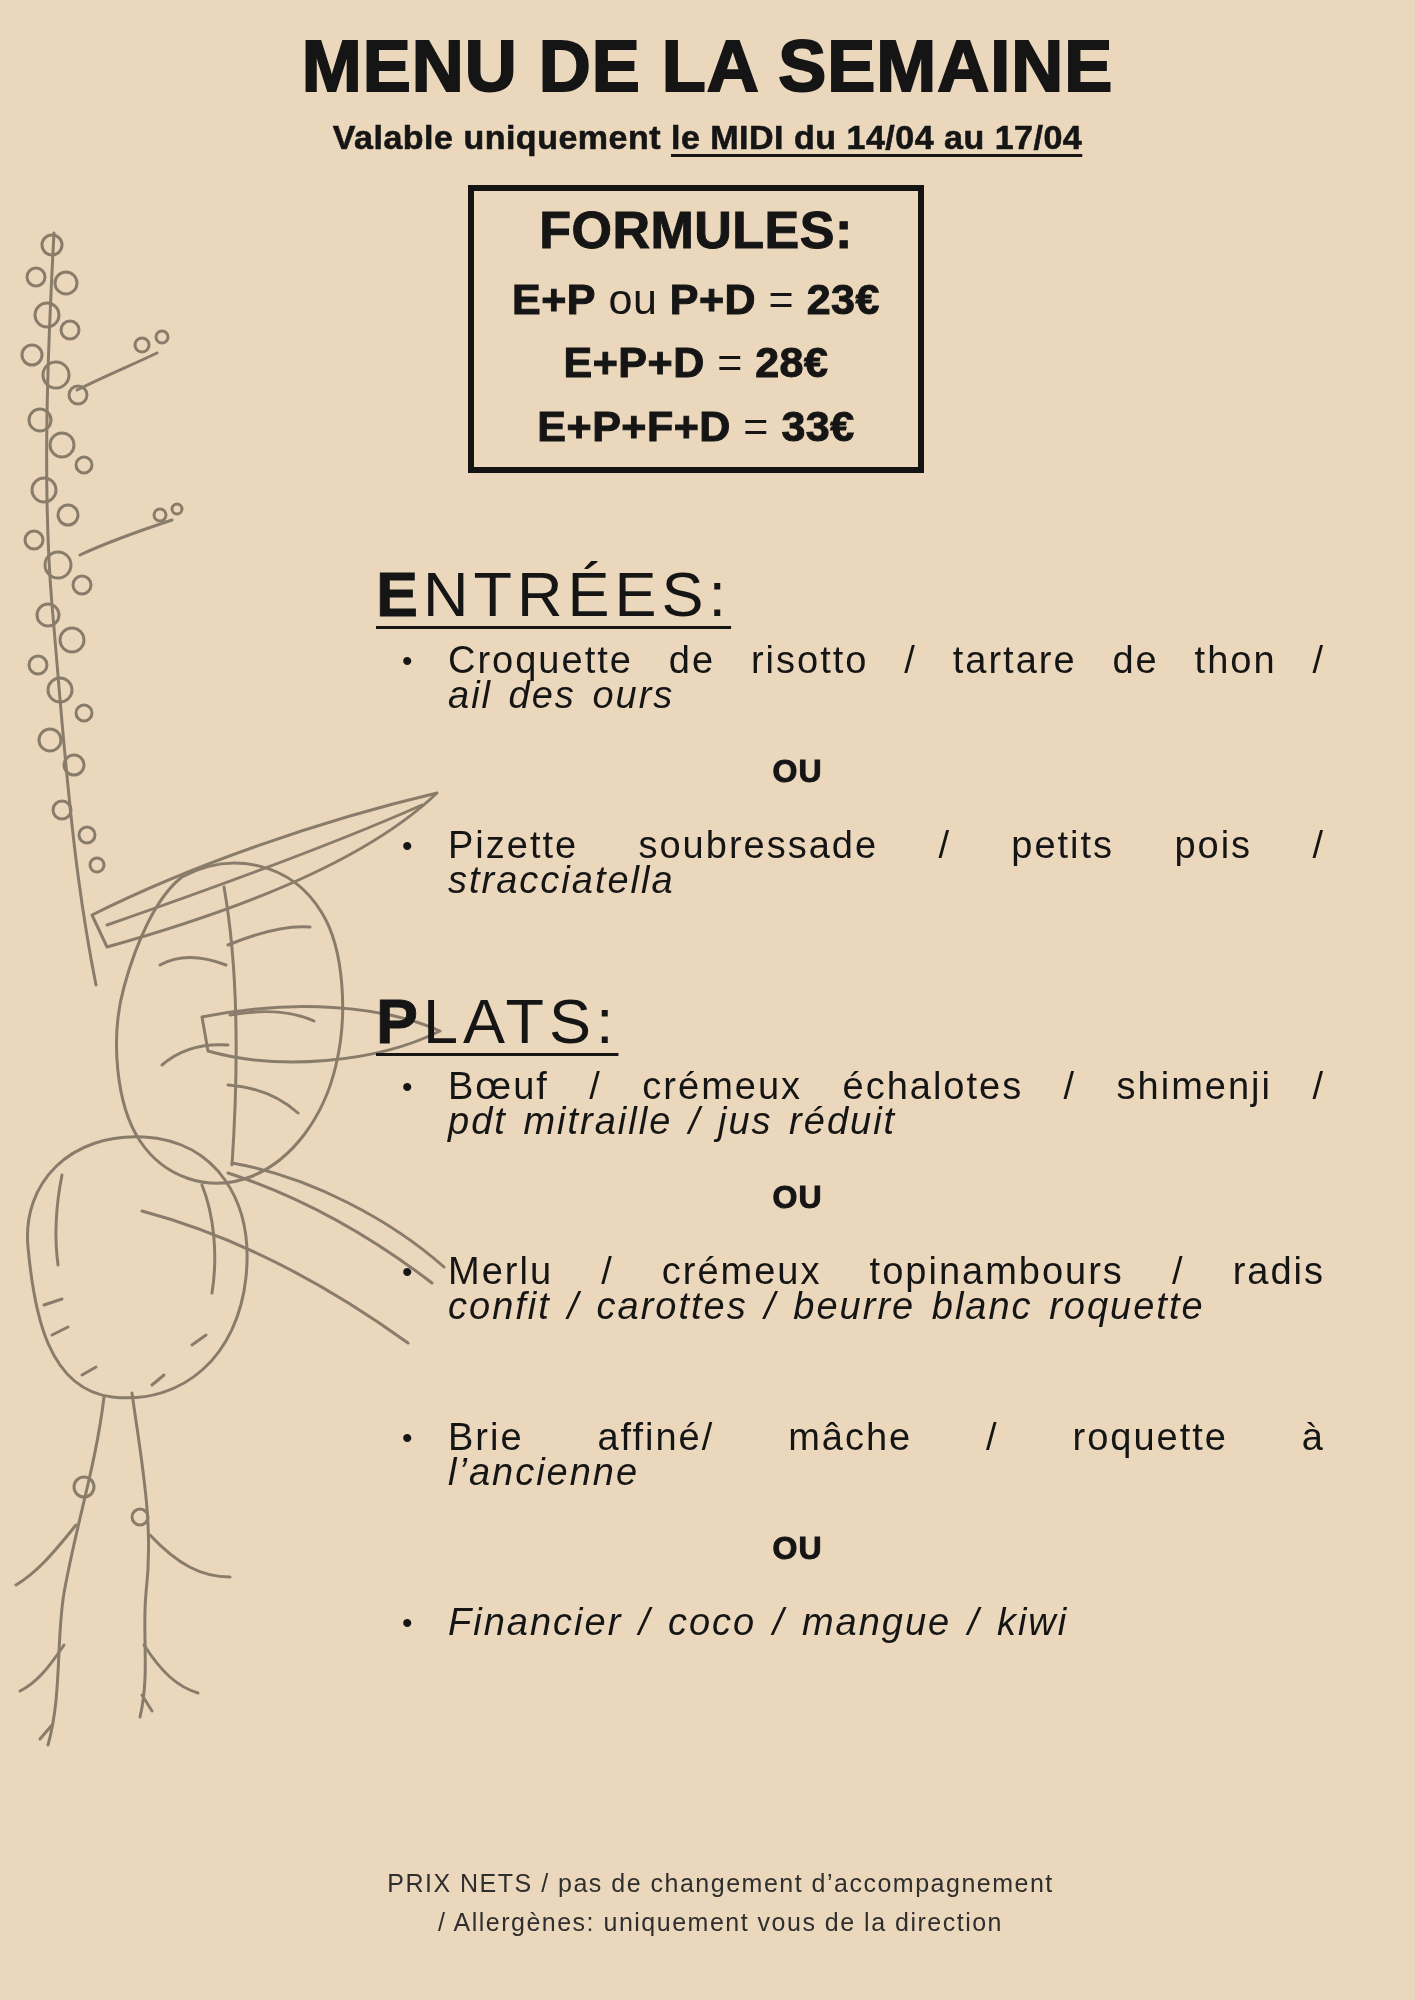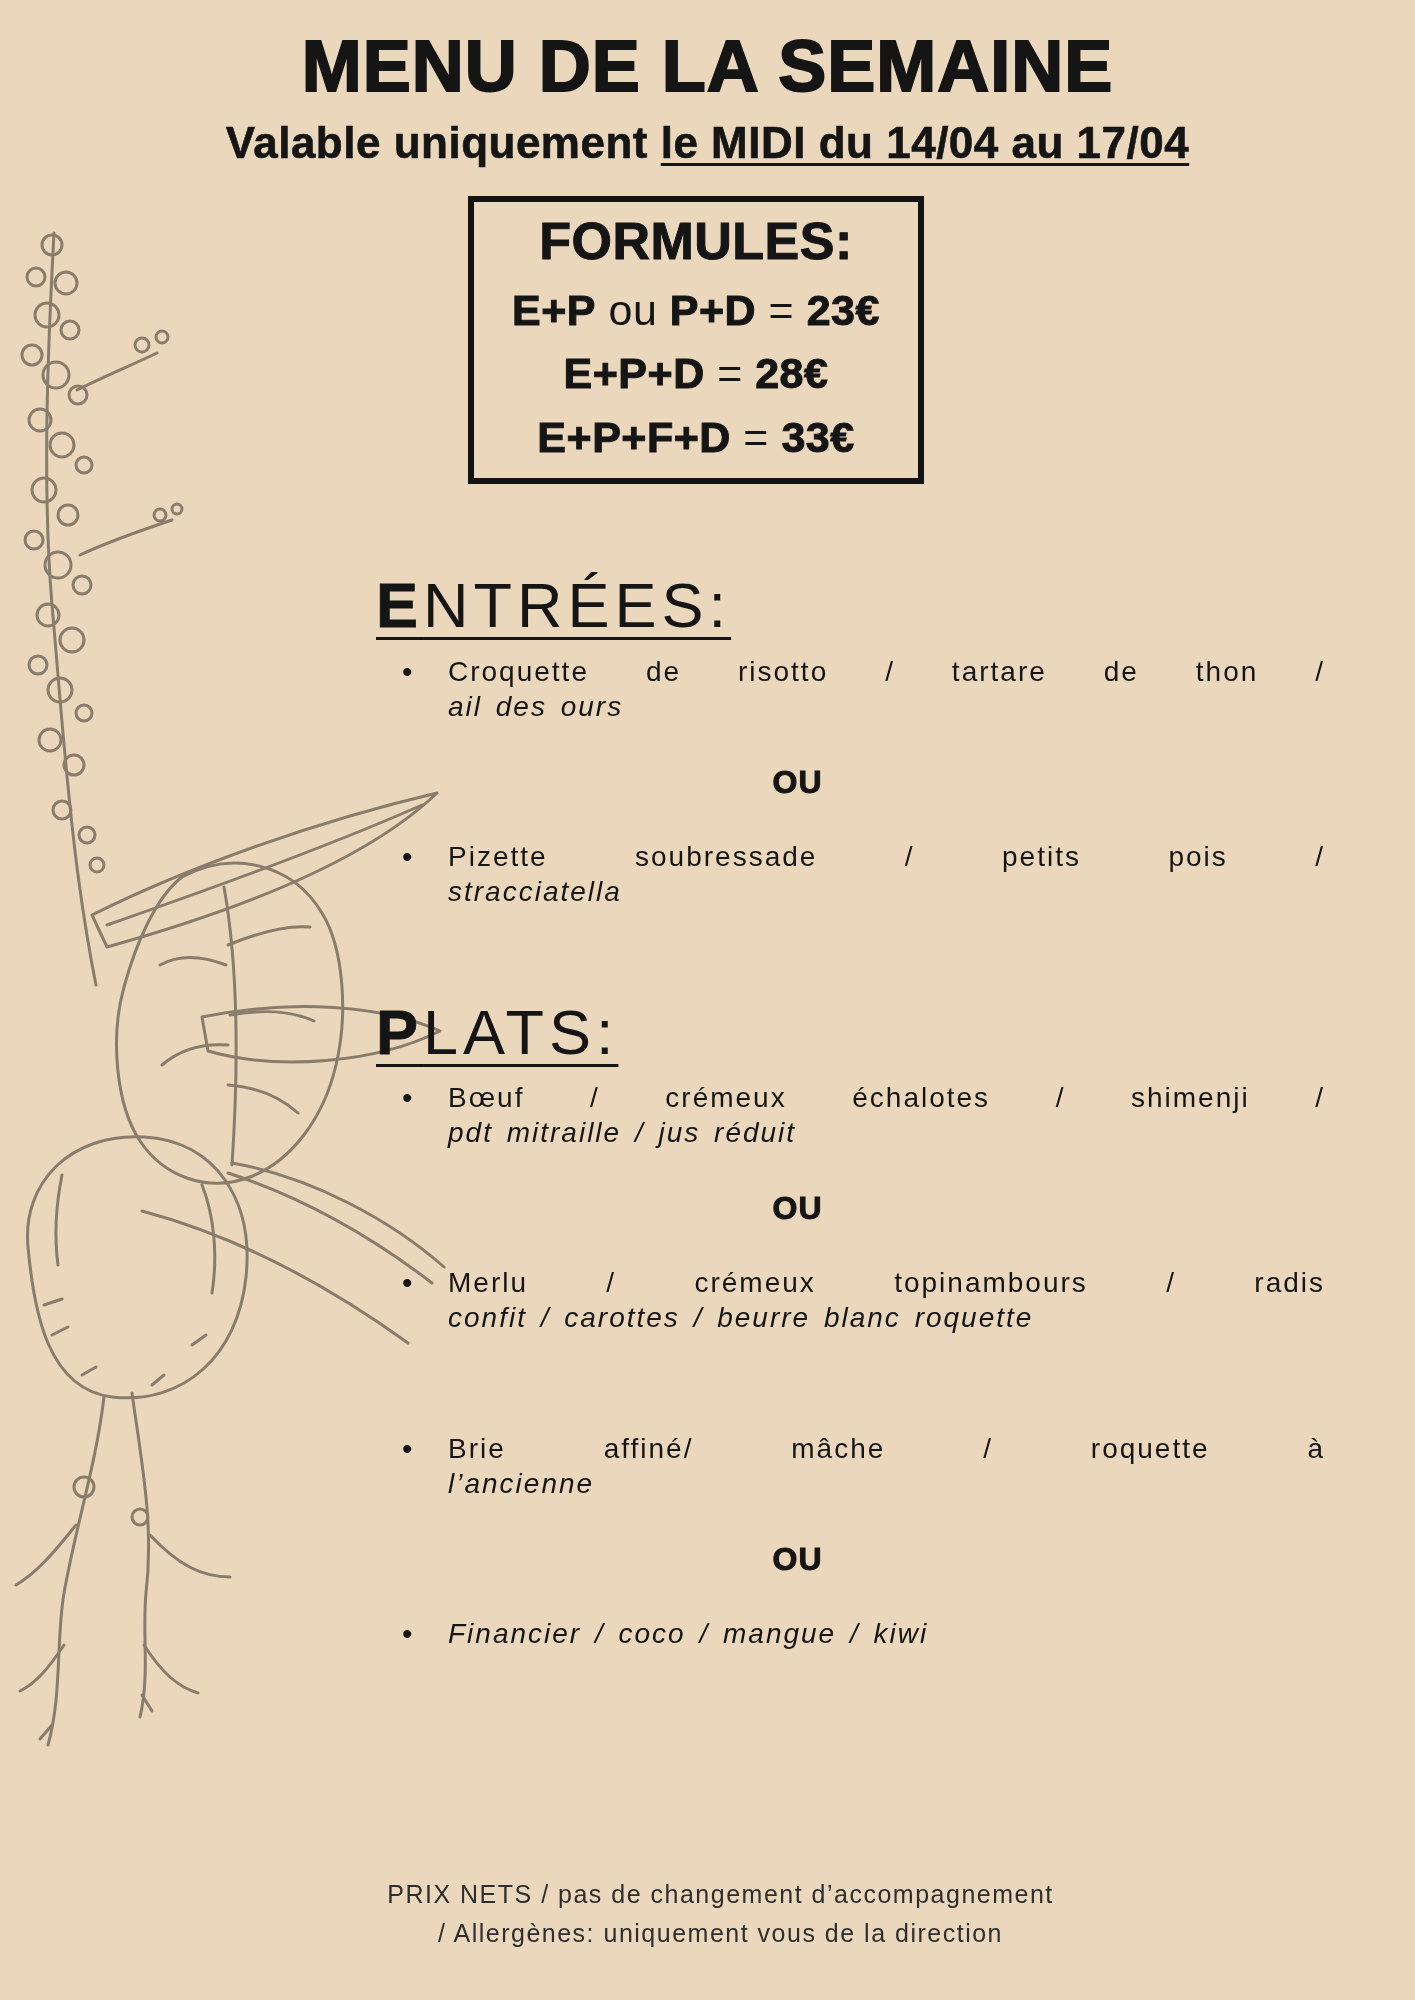--- a/index.html
+++ b/index.html
@@ -23,21 +23,21 @@
   h1.title{
     margin:0;padding-top:30px;
     text-align:center;
     font-size:72px;font-weight:900;line-height:1.0;
     letter-spacing:1px;
     -webkit-text-stroke:2px #151515;
   }
   .subtitle{
     margin:16px 16px 0;
     text-align:center;
-    font-size:44px;font-weight:700;letter-spacing:0.5px;
+    font-size:34px;font-weight:700;letter-spacing:0.5px;
     -webkit-text-stroke:0.6px #151515;
   }
   .subtitle .u{
     text-decoration:underline;
     text-decoration-thickness:3px;
     text-underline-offset:5px;
   }
 
   .box{
     box-sizing:border-box;
@@ -80,21 +80,21 @@
     margin-top:10px;
     padding-left:132px;
     display:flex;
   }
   .item .bullet{
     flex:0 0 46px;
     font-size:30px;line-height:35px;
   }
   .item .lines{
     width:877px;
-    font-size:28px;line-height:35px;
+    font-size:38px;line-height:35px;
     letter-spacing:2px;word-spacing:4px;
   }
   .item .line-j{text-align:justify;text-align-last:justify;}
   .item .line{text-align:left;font-style:italic;}
 
   .or{
     margin:40px 0 38px;
     text-align:center;
     font-size:32px;font-weight:800;letter-spacing:1px;
     -webkit-text-stroke:1px #151515;

